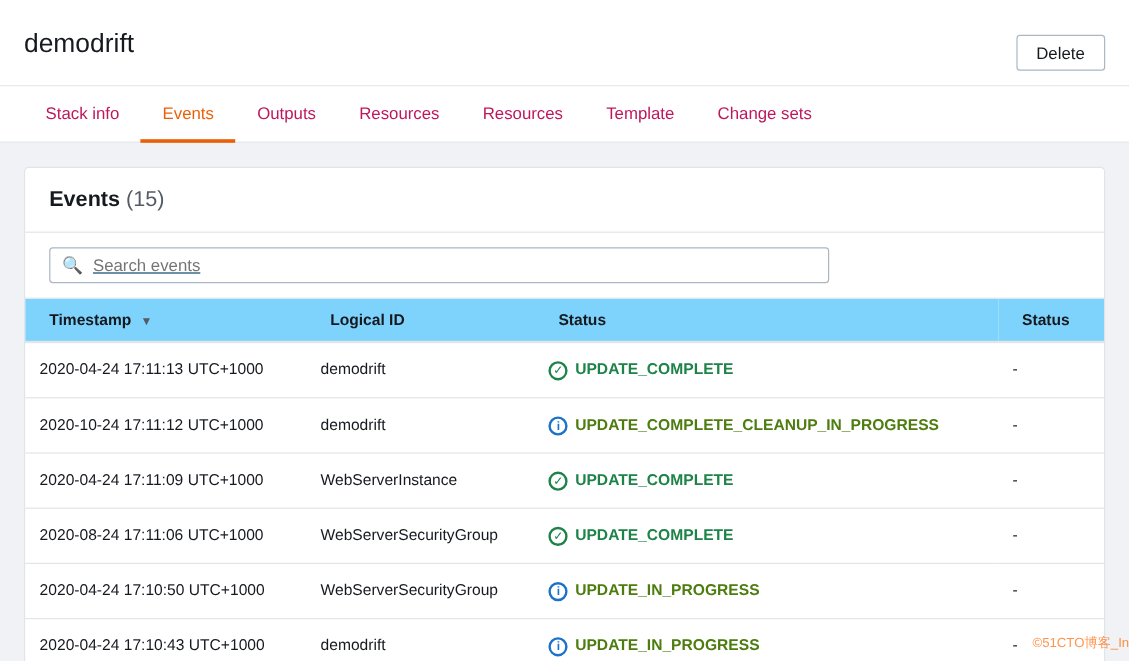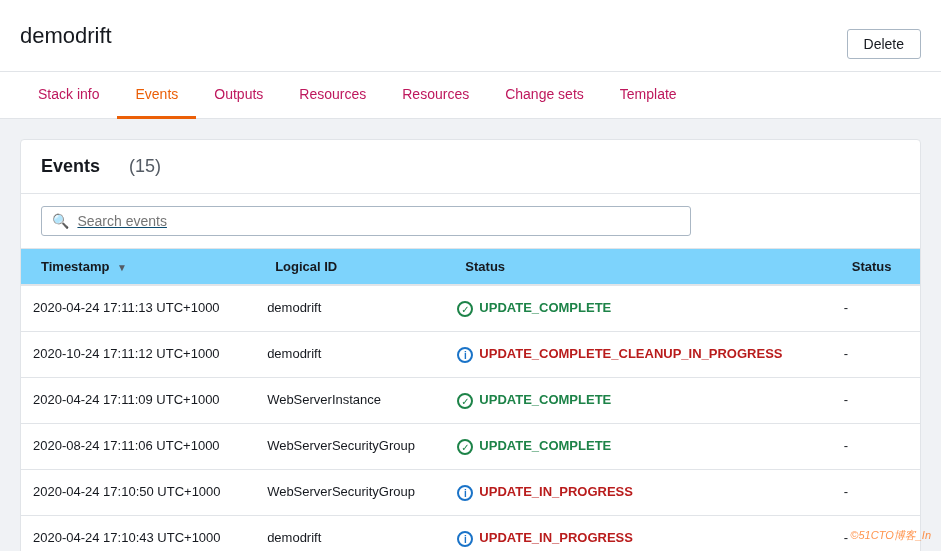--- a/index.html
+++ b/index.html
@@ -73,21 +73,20 @@
 
     .panel-title {
       font-size: 18px;
       font-weight: 600;
       color: #16191f;
     }
 
     .panel-title .count {
       color: #545b64;
       font-weight: 400;
-      margin-left: 24px;
     }
 
     .search-bar {
       padding: 12px 20px;
       border-bottom: 1px solid #e1e4e8;
     }
 
     .search-input-wrapper {
       display: flex;
       align-items: center;
@@ -150,21 +149,21 @@
     }
 
     tr:last-child td { border-bottom: none; }
 
     .status-complete {
       color: #1d8348;
       font-weight: 600;
     }
 
     .status-in-progress {
-      color: #b91c1c;
+      color: #4d7c0f;
       font-weight: 600;
     }
 
     .status-cell {
       display: flex;
       align-items: flex-start;
       gap: 6px;
     }
 
     .status-icon-check {
@@ -202,43 +201,42 @@
       text-align: right;
     }
 
     a.status-link {
       text-decoration: none;
     }
 
     .watermark {
       position: fixed;
       bottom: 8px;
-      right: 10px;
+      right: 0;
       font-size: 11px;
       color: #f60;
       opacity: 0.7;
-      font-style: italic;
     }
   </style>
 </head>
 <body>
 
 <div class="page-header">
   <h1 class="page-title">demodrift</h1>
   <button class="delete-button">Delete</button>
 </div>
 
 <div class="tabs-bar">
   <a class="tab-item">Stack info</a>
   <a class="tab-item active">Events</a>
   <a class="tab-item">Outputs</a>
   <a class="tab-item">Resources</a>
   <a class="tab-item">Resources</a>
+  <a class="tab-item">Template</a>
   <a class="tab-item">Change sets</a>
-  <a class="tab-item">Template</a>
 </div>
 
 <div class="content-area">
   <div class="panel">
     <div class="panel-header">
       <span class="panel-title">
         <span>Events</span>
         <span class="count">(15)</span>
       </span>
     </div>

